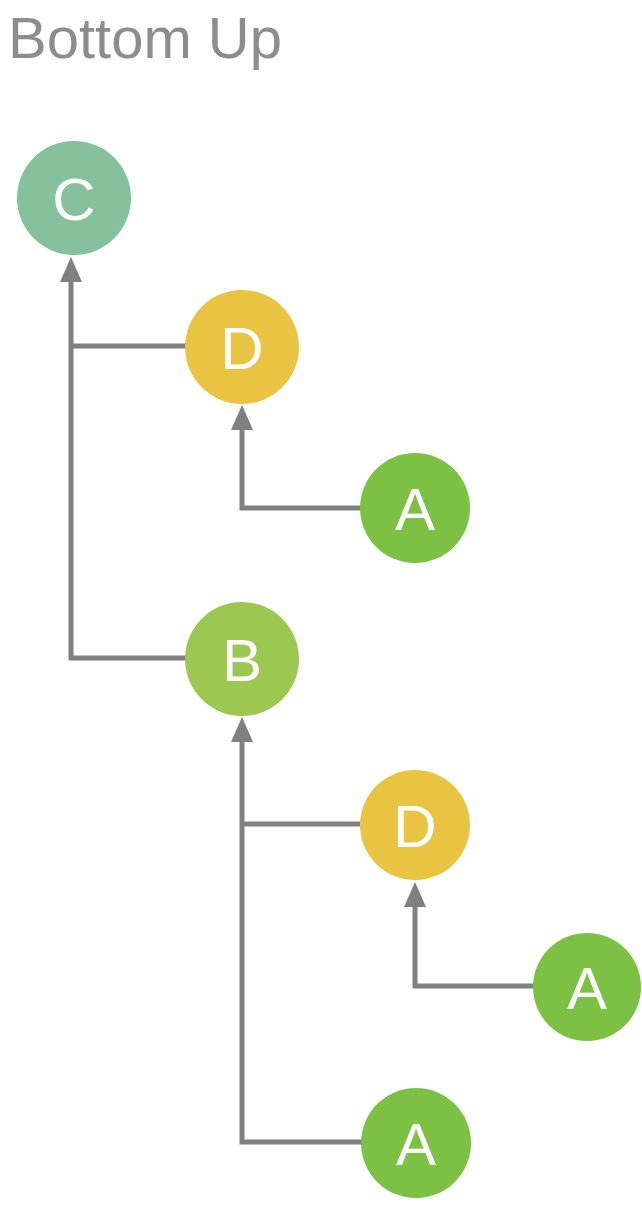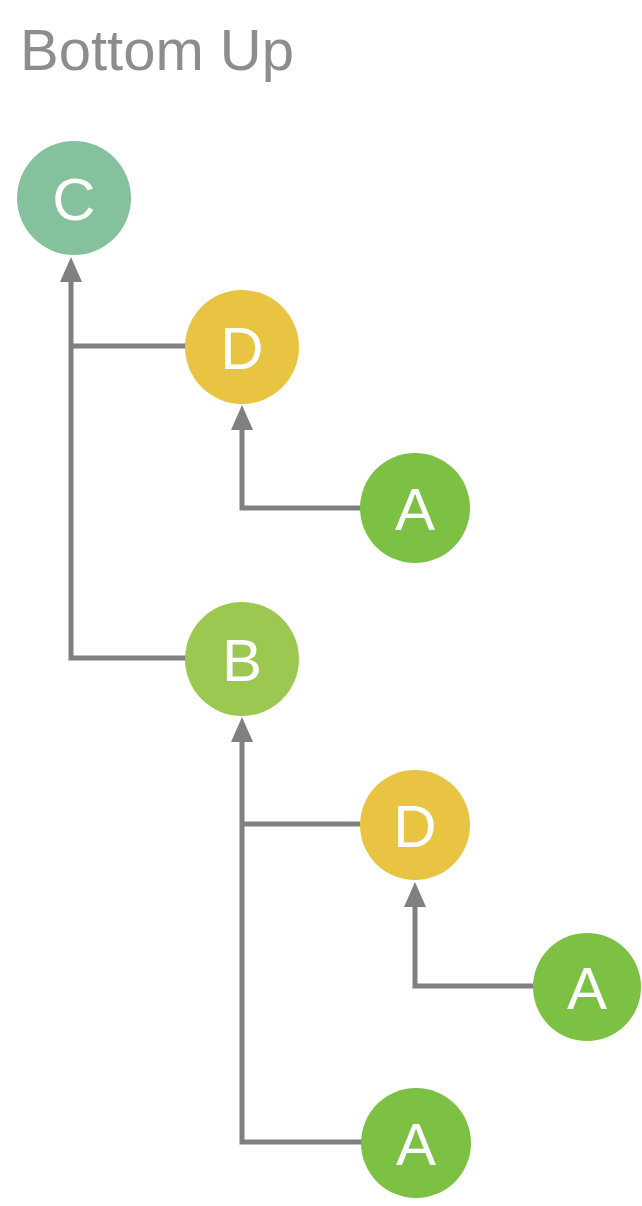--- a/index.html
+++ b/index.html
@@ -12,21 +12,21 @@
     position: relative;
     width: 642px;
     height: 1206px;
     background: #ffffff;
     overflow: hidden;
   }
   .title {
     position: absolute;
     left: 8px;
     top: 6px;
-    margin: 12px;
+    margin: 0;
     font-size: 58px;
     font-weight: 300;
     letter-spacing: 0px;
     color: #8d8d8d;
     line-height: 1.1;
     font-family: "Liberation Sans", "DejaVu Sans", sans-serif;
   }
   svg.diagram {
     position: absolute;
     left: 0;

